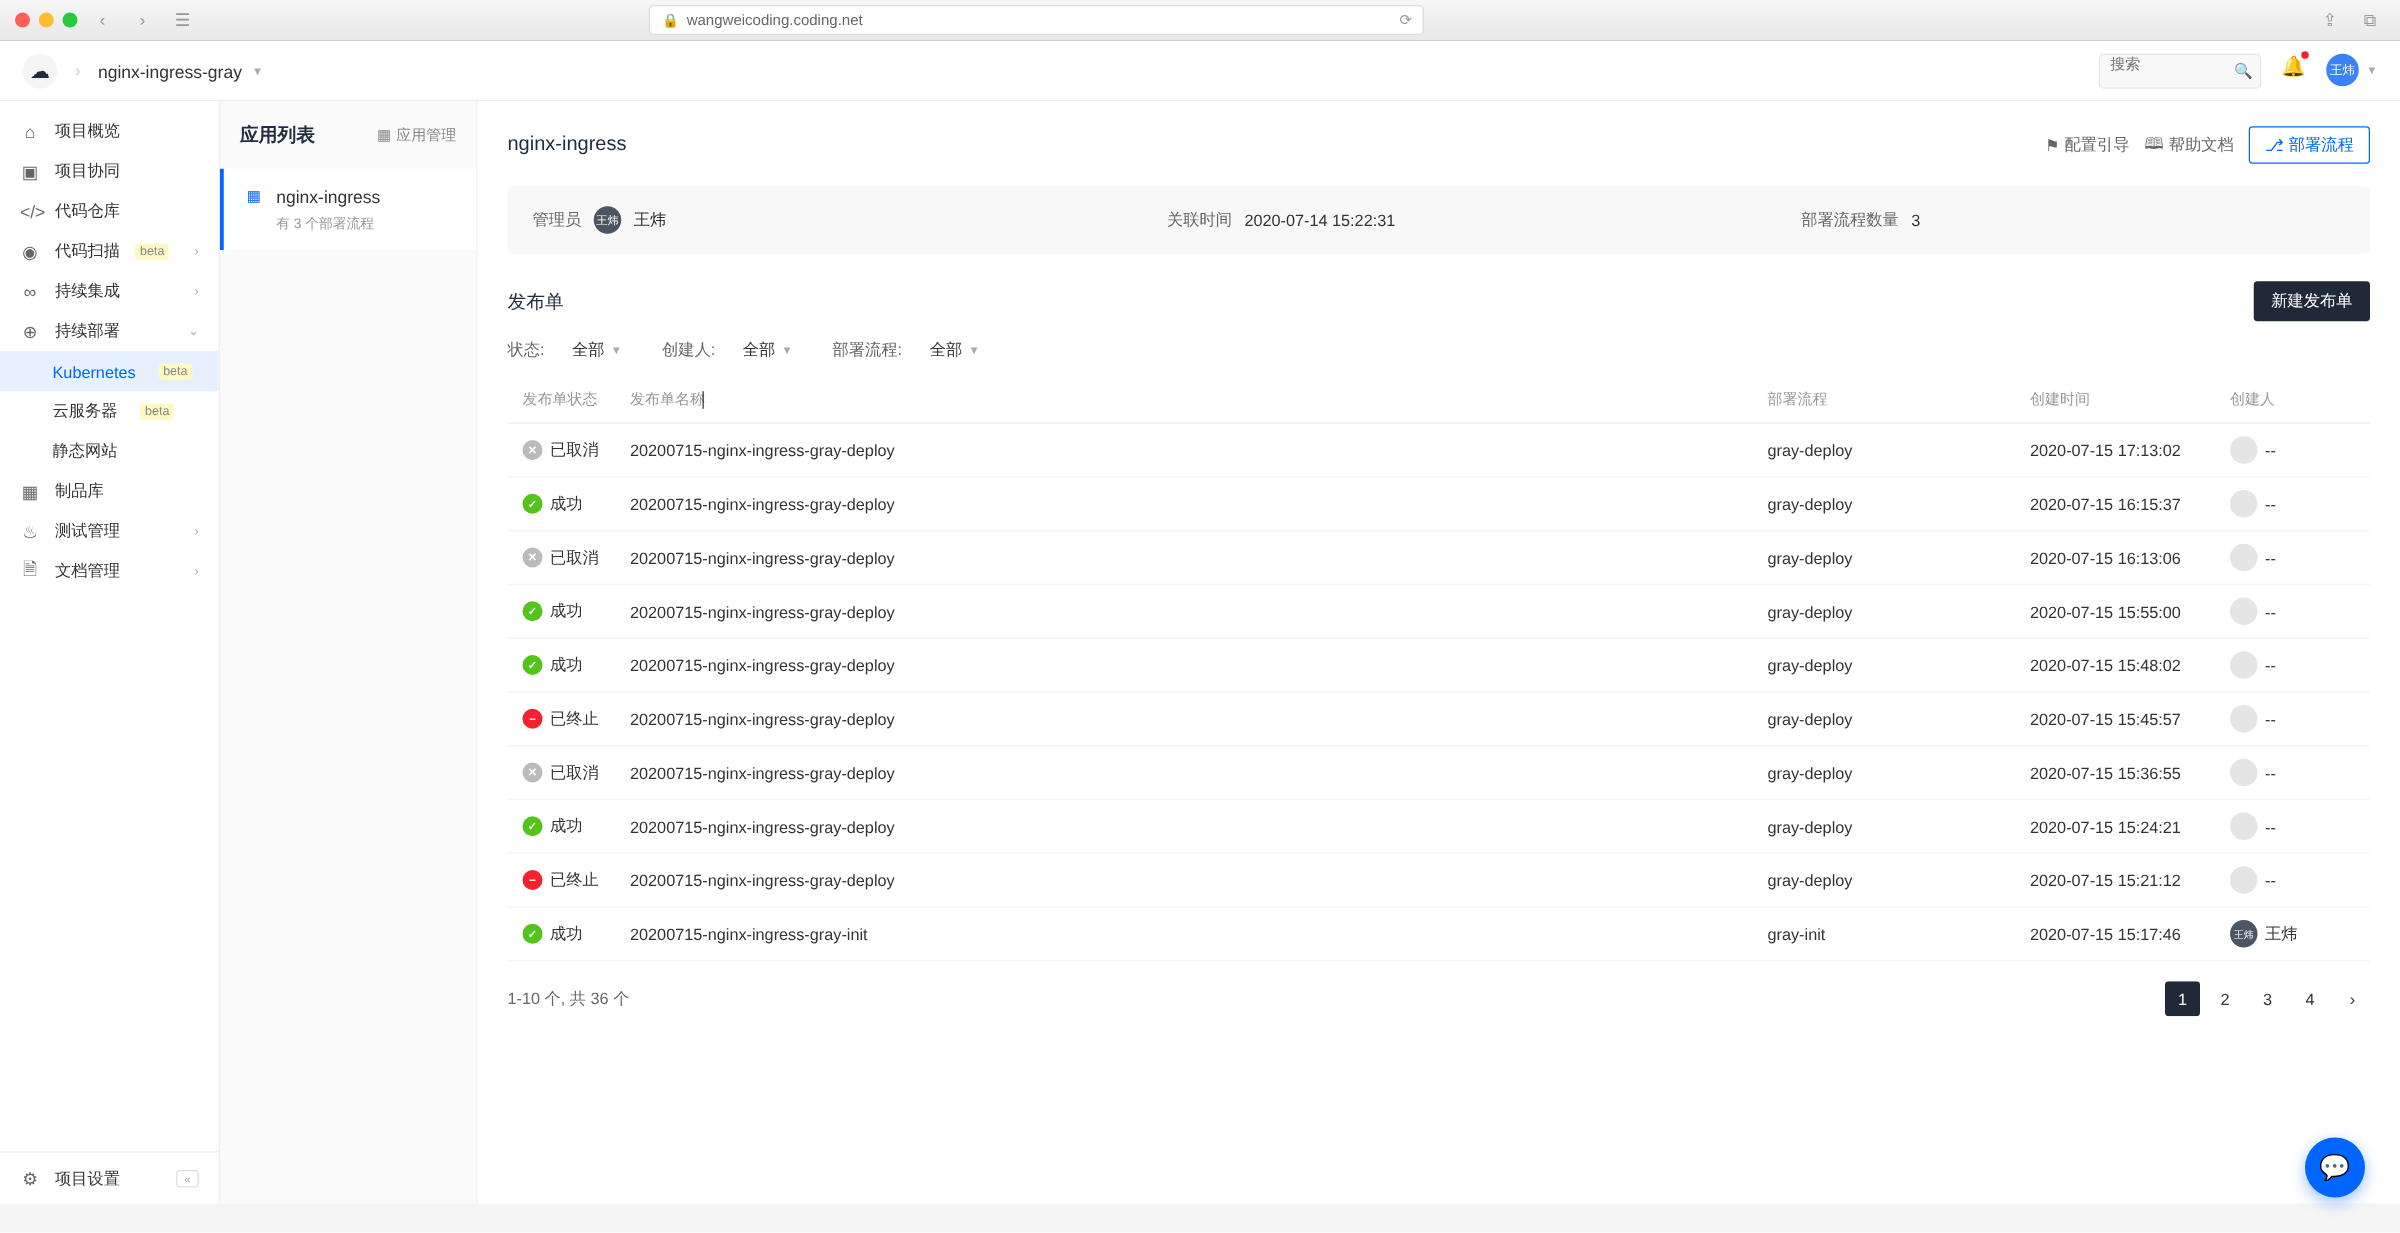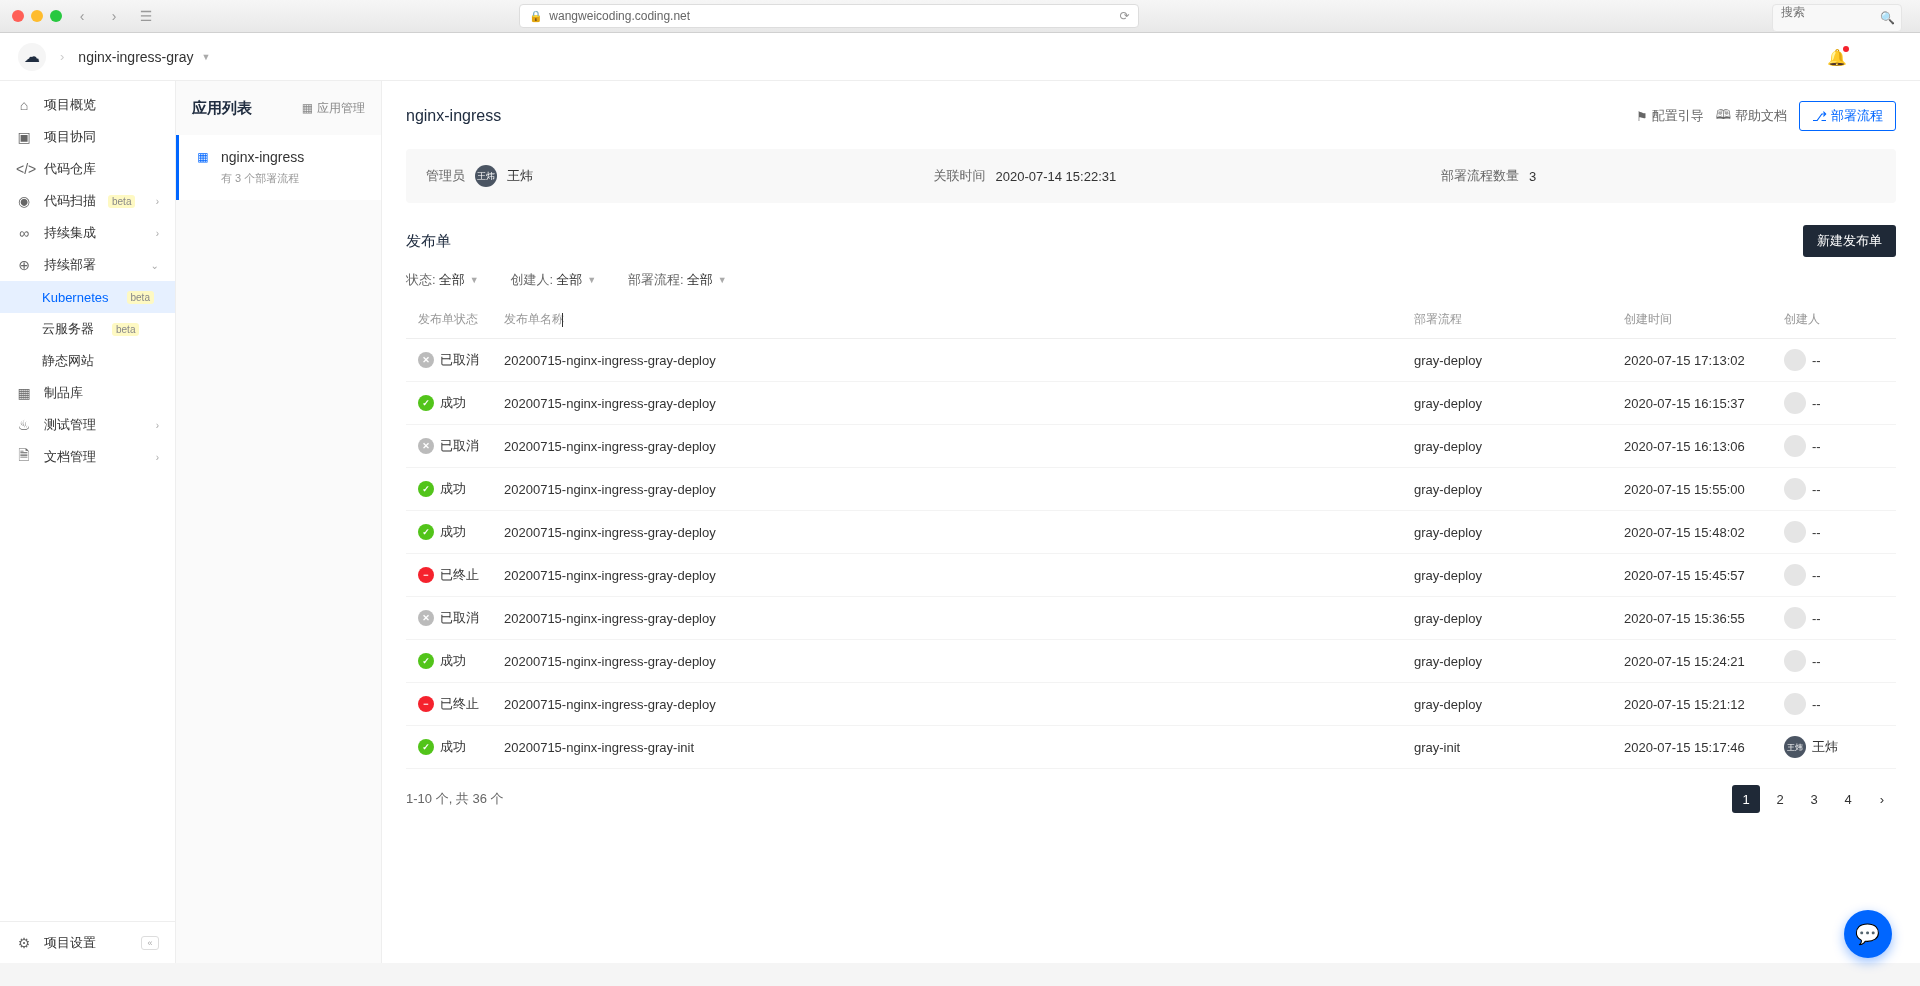--- a/index.html
+++ b/index.html
@@ -18,21 +18,21 @@
 .browser-tabs { display:flex; height:24px; }
 .browser-tab { flex:1; text-align:center; font-size:11px; color:#666; line-height:24px; border-right:1px solid #d0d0d0; background:#e8e8e8; }
 .browser-tab.active { background:#f6f6f6; }
 .browser-tab-add { width:28px; text-align:center; color:#999; line-height:24px; }
 
 
 .app-header { height:48px; background:#fff; display:flex; align-items:center; padding:0 18px; border-bottom:1px solid #eee; }
 .logo { width:28px; height:28px; border-radius:50%; background:#f5f5f5; display:flex; align-items:center; justify-content:center; font-size:16px; }
 .breadcrumb-sep { margin:0 14px; color:#ccc; }
 .project-name { font-size:14px; color:#333; display:flex; align-items:center; gap:6px; }
-.header-right { margin-left:auto; display:flex; align-items:center; gap:16px;flex-direction:column; }
+.header-right { margin-left:auto; display:flex; align-items:flex-start; gap:16px; }
 .search-box { width:130px; height:28px; border:1px solid #e5e5e5; border-radius:4px; padding:0 24px 0 8px; font-size:12px; position:relative; background:#f8f8f8; }
 .search-box input { border:none; background:none; width:100%; outline:none; font-size:12px; }
 .search-icon { position:absolute; right:6px; top:6px; color:#aaa; font-size:12px; }
 .bell { position:relative; color:#666; font-size:16px; }
 .bell-dot { position:absolute; top:-2px; right:-2px; width:6px; height:6px; background:#f5222d; border-radius:50%; }
 .user-badge { width:26px; height:26px; border-radius:50%; background:#3b82f6; color:#fff; font-size:10px; display:flex; align-items:center; justify-content:center; }
 
 
 .layout { display:flex; height:calc(100vh - 104px); }
 
@@ -75,21 +75,21 @@
 .info-label { color:#666; }
 .mini-avatar { width:22px; height:22px; border-radius:50%; background:#4b5563; color:#fff; font-size:9px; display:inline-flex; align-items:center; justify-content:center; }
 
 
 .section-header { display:flex; align-items:center; margin-bottom:14px; }
 .section-title { font-size:15px; font-weight:500; }
 .dark-btn { margin-left:auto; background:#1f2937; color:#fff; border:none; padding:7px 14px; border-radius:3px; font-size:13px; cursor:pointer; }
 
 
 .filters { display:flex; gap:32px; margin-bottom:12px; font-size:13px; }
-.filter { display:flex; align-items:center; gap:3px; color:#666; }
+.filter { display:flex; align-items:center; gap:22px; color:#666; }
 .filter-val { color:#333; display:flex; align-items:center; gap:3px; }
 
 
 .table { width:100%; }
 .thead { display:flex; padding:10px 12px; color:#999; font-size:12px; border-bottom:1px solid #eee; }
 .col-status{width:86px;} .col-name{flex:1;} .col-proc{width:210px;} .col-time{width:160px;} .col-creator{width:100px;}
 .trow { display:flex; align-items:center; padding:10px 12px; border-bottom:1px solid #f3f3f3; font-size:13px; color:#333; }
 .status-cell { display:flex; align-items:center; gap:6px; }
 .status-icon { width:16px; height:16px; border-radius:50%; display:inline-flex; align-items:center; justify-content:center; color:#fff; font-size:9px; font-weight:bold; }
 .st-success{background:#52c41a;} .st-cancel{background:#bbb;} .st-stop{background:#f5222d;}

